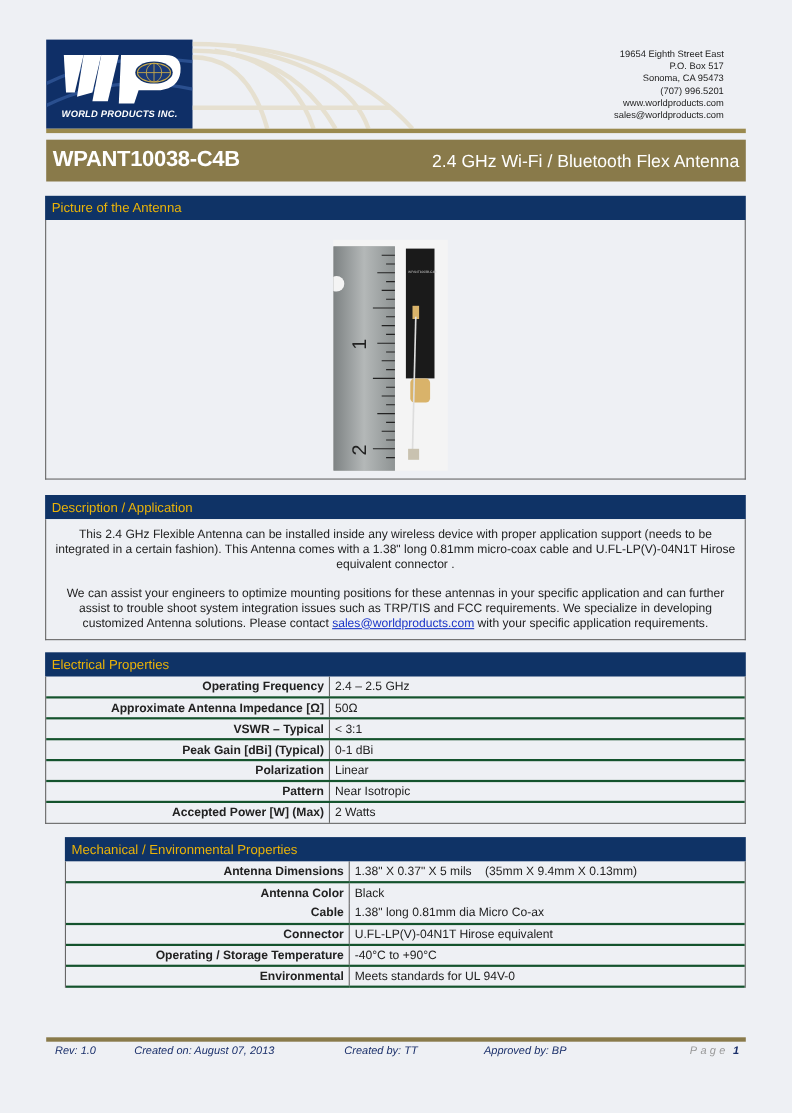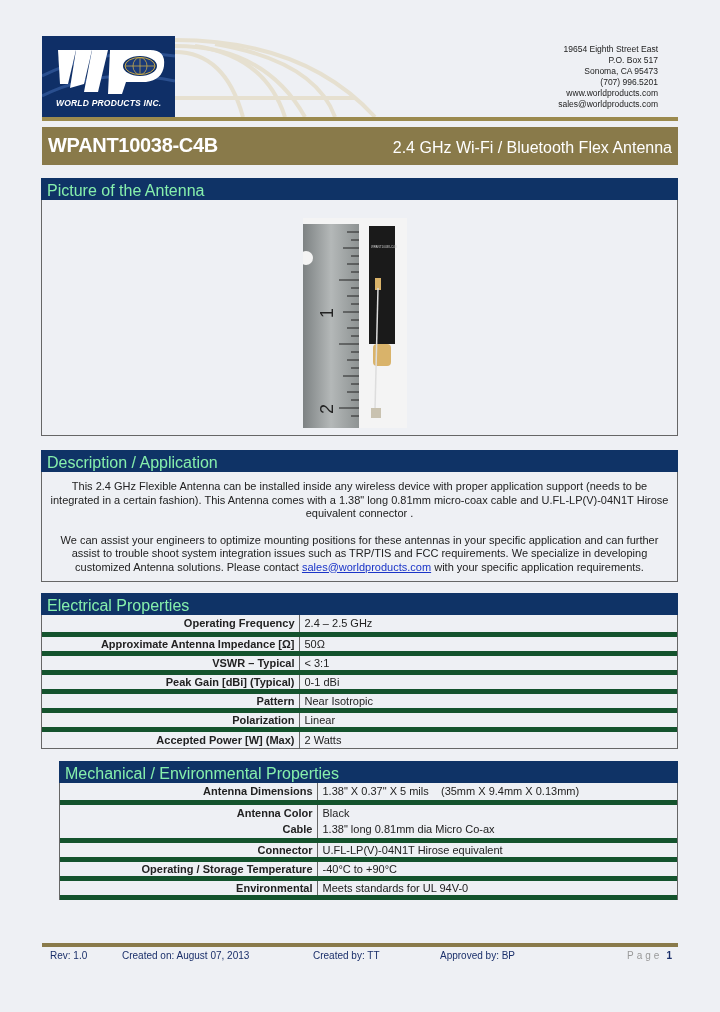--- a/index.html
+++ b/index.html
@@ -12,40 +12,40 @@
   .logo-text { position: absolute; left: 14px; top: 62px; color: #fff; font-size: 8.5px; font-weight: bold; font-style: italic; letter-spacing: 0.2px; }
   .globe-bg { position: absolute; left: 133px; top: 0; width: 240px; height: 81px; }
   .gold-line { position: absolute; left: 0; top: 81px; width: 636px; height: 4px; background: #9b8a4e; }
   .address { position: absolute; right: 20px; top: 8px; text-align: right; font-size: 8.5px; line-height: 11px; color: #222; }
 
   .titlebar { position: absolute; left: 42px; top: 127px; width: 636px; height: 38px; background: #897a4a; }
   .titlebar .pn { position: absolute; left: 6px; top: 7px; color: #fff; font-size: 20px; font-weight: bold; letter-spacing: -0.3px; }
   .titlebar .sub { position: absolute; right: 6px; top: 12px; color: #fff; font-size: 16px; }
 
   .section { position: absolute; left: 41px; width: 637px; background: #eef0f4; }
-  .section .shead { height: 22px; background: #0f3366; color: #86efac; font-size: 16px; padding: 4px 0 0 6px; }
+  .section .shead { height: 22px; background: #0f3366; color: #eab308; font-size: 12px; padding: 4px 0 0 6px; }
   .section .sbody { border: 1px solid #666; border-top: none; background: #eef0f4; }
 
   .pic-body { height: 236px; position: relative; }
   .photo { position: absolute; left: 261px; top: 18px; width: 104px; height: 210px; background: #f3f3f3; }
 
   .desc-body { padding: 8px 6px 6px 6px; font-size: 11px; line-height: 13.5px; color: #222; height: 110px; }
   .desc-body p { margin-bottom: 13px; text-align: center; }
   .desc-body a { color: #1a34c8; text-decoration: underline; }
 
   table.props { width: 100%; border-collapse: collapse; font-size: 11px; }
   table.props td { height: 19px; padding: 0 4px; }
   table.props td.k { width: 257px; text-align: right; font-weight: bold; border-right: 1px solid #666; color: #222; }
   table.props td.v { padding-left: 5px; color: #222; }
-  table.props tr.line td { border-bottom: 5px solid #14532d; }
+  table.props tr.line td { border-bottom: 2px solid #14532d; }
   .elec-body { border: 1px solid #666; border-top: none; }
   .mech-body { border-left: 1px solid #666; border-right: 1px solid #666; }
 
   .footer-line { position: absolute; left: 42px; top: 943px; width: 636px; height: 4px; background: #897a4a; }
-  .footer { position: absolute; left: 42px; top: 950px; width: 636px; height: 14px; font-size: 10px; color: #1a2f6a; }
+  .footer { position: absolute; left: 42px; top: 950px; width: 636px; height: 14px; font-size: 10px; color: #1a2f6a; font-style: italic; }
   .footer span { position: absolute; top: 0; }
   .footer .page { right: 6px; color: #999; letter-spacing: 3px; }
   .footer .page b { color: #1a2f6a; letter-spacing: 0; margin-left: 4px; }
 </style>
 </head>
 <body>
 
 <div class="header">
   <div class="logo">
     <svg width="133" height="81" viewBox="0 0 133 81">
@@ -163,26 +163,26 @@
           </tr>
       <tr class="line">
             <td class="k">VSWR – Typical</td>
             <td class="v">&lt; 3:1</td>
           </tr>
       <tr class="line">
             <td class="k">Peak Gain [dBi] (Typical)</td>
             <td class="v">0-1 dBi</td>
           </tr>
       <tr class="line">
+            <td class="k">Polarization</td>
+            <td class="v">Linear</td>
+          </tr>
+      <tr class="line">
             <td class="k">Pattern</td>
             <td class="v">Near Isotropic</td>
-          </tr>
-      <tr class="line">
-            <td class="k">Polarization</td>
-            <td class="v">Linear</td>
           </tr>
       <tr>
             <td class="k">Accepted Power [W] (Max)</td>
             <td class="v">2 Watts</td>
           </tr>
     </tbody>
       </table>
   </div>
 </div>
 

